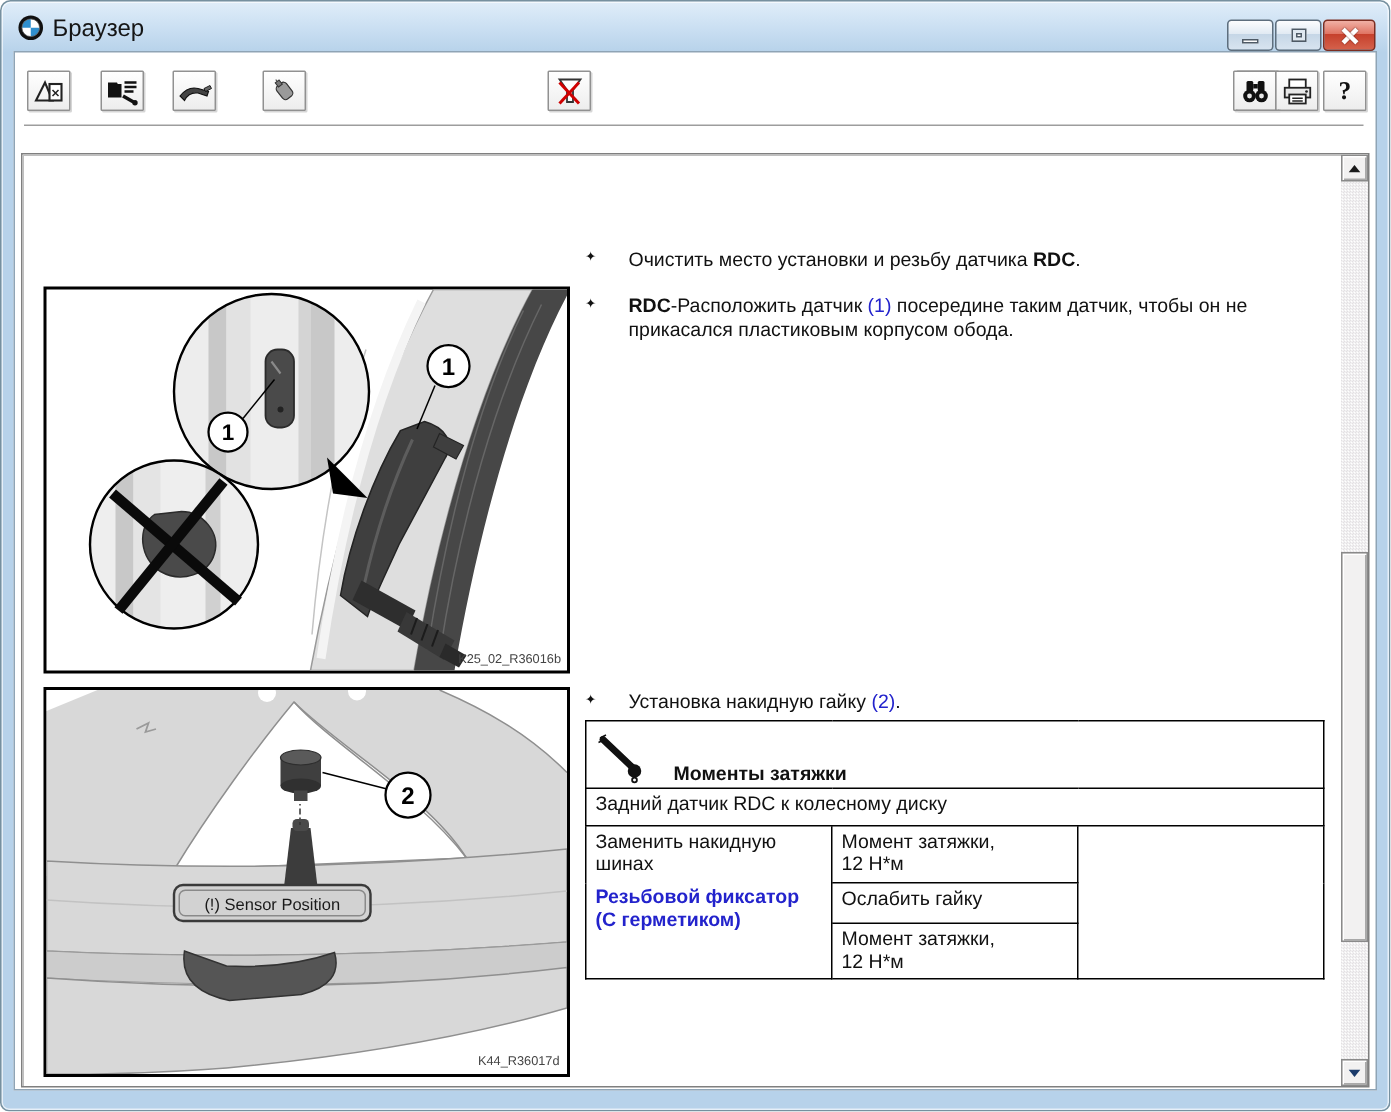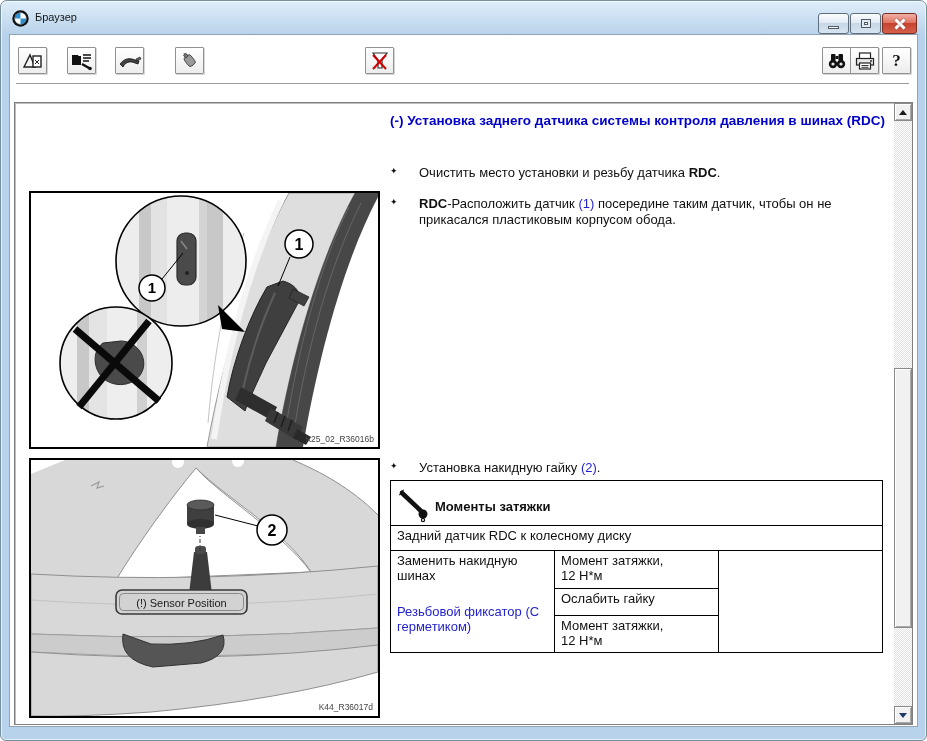--- a/index.html
+++ b/index.html
@@ -7,21 +7,21 @@
        font-family:"Liberation Sans", sans-serif;overflow:hidden;}
   *{box-sizing:border-box;}
 
   
   .window{position:absolute;inset:0;border-radius:7px 7px 6px 6px;
     background:linear-gradient(180deg,#e0edf9 0px,#cadff2 18px,#b7d2ea 34px,#b7d2ea 100%);
     border:1px solid #76909f;
     box-shadow:inset 0 0 0 1px rgba(255,255,255,.65);}
   .titlebar{position:absolute;left:0;top:0;right:0;height:33px;}
   .bmw-logo{position:absolute;left:11px;top:9px;width:17px;height:17px;}
-  .title-text{position:absolute;left:34px;top:10px;font-size:11px;color:#151515;}
+  .title-text{position:absolute;left:34px;top:10px;font-size:16px;color:#151515;}
   .winbtns{position:absolute;right:9px;top:12px;display:flex;}
   .winbtn{width:31px;height:21px;margin-left:1px;border:1px solid #5e6e7d;border-radius:3px;
     background:linear-gradient(180deg,#fcfdfe 0%,#e1eaf3 45%,#c5d6e6 46%,#d8e4f0 100%);
     position:relative;cursor:pointer;}
   .winbtn.close{width:35px;border-color:#7c2d21;
     background:linear-gradient(180deg,#f0b0a5 0%,#e07463 45%,#c6402c 46%,#d4614b 100%);}
   .gl-min{position:absolute;left:9px;top:12px;width:11px;height:3px;background:#fdfdfd;
     border:1px solid #4e5a66;}
   .gl-max{position:absolute;left:10px;top:5px;width:10px;height:9px;border:1px solid #4e5a66;
     background:#fdfdfd;box-shadow:inset 0 0 0 2px #dfe8f0, inset 0 0 0 3px #4e5a66;}
@@ -55,27 +55,27 @@
   .bullet .bmark{position:absolute;left:0;top:-2px;font-size:9px;color:#111;}
   .bullet .btext{display:block;margin-left:29px;}
   .ref-link{color:var(--link,#2323CC);cursor:pointer;}
   b.kw{font-weight:bold;}
 
   
   .tq-table{position:absolute;left:375px;top:377px;width:493px;border-collapse:collapse;
     font-size:13px;color:#111;table-layout:fixed;}
   .tq-table td{border:1px solid #000;padding:2px 6px;vertical-align:top;background:#fff;}
   .tq-head{height:45px;font-weight:bold;vertical-align:bottom !important;}
-  .tq-head .hwrap{display:flex;align-items:center;gap:2px;}
+  .tq-head .hwrap{display:flex;align-items:flex-end;gap:16px;}
   .tq-sub{height:25px;font-weight:normal;}
   .cell-left{width:244px;}
   .cell-mid{width:150px;}
   .cell-right{width:97px;}
   .row-a{height:38px;} .row-b{height:27px;} .row-c{height:37px;}
-  .left-link{color:var(--link,#2323CC);cursor:pointer;display:block;margin-top:21px;}
+  .left-link{color:var(--link,#2323CC);cursor:pointer;display:block;margin-top:7px;font-weight:bold;}
 
   
   .scrollbar{position:absolute;right:0;top:0;width:18px;height:100%;
     background-image:conic-gradient(#ffffff 25%,#e3e0e3 25% 50%,#ffffff 50% 75%,#e3e0e3 75%);
     background-size:2px 2px;}
   .sb-btn{position:absolute;left:0;width:18px;height:18px;background:#f2f1f1;border:1px solid #8a8a8a;
     box-shadow:inset 1px 1px 0 #ffffff, inset -1px -1px 0 #a9a9a9;cursor:pointer;
     display:flex;align-items:center;justify-content:center;}
   .sb-up{top:0;} .sb-down{bottom:0;}
   .sb-thumb{position:absolute;left:0;top:265px;width:18px;height:260px;background:#f2f1f1;
@@ -283,21 +283,20 @@
           <circle cx="241" cy="70" r="15" fill="#fff" stroke="#000" stroke-width="1.5"></circle>
           <text x="241" y="76" text-anchor="middle" font-size="16" font-weight="bold" fill="#000">2</text>
 
           <rect x="85" y="130" width="131" height="24" rx="6" fill="#d2d2d2" stroke="#3a3a3a" stroke-width="1.6"></rect>
           <rect x="88.5" y="133.5" width="124" height="17" rx="4" fill="none" stroke="#8a8a8a" stroke-width="1"></rect>
           <text x="150.5" y="146.5" text-anchor="middle" font-size="11" fill="#1a1a1a">(!) Sensor Position</text>
           <text x="342" y="250" text-anchor="end" font-size="8.5" fill="#444">K44_R36017d</text>
         </svg>
       </div>
 
-      <div class="doc-heading">(-) Установка заднего датчика системы контроля давления в шинах (RDC)</div>
 
       <div class="bullet" style="top:62px;">
         <span class="bmark">✦</span>
         <span class="btext"><span>Очистить место установки и резьбу датчика </span><b class="kw">RDC</b><span>.</span></span>
       </div>
 
       <div class="bullet" style="top:93px;">
         <span class="bmark">✦</span>
         <span class="btext"><b class="kw">RDC</b><span>-Расположить датчик </span><span class="ref-link">(1)</span><span> посередине таким датчик, чтобы он не прикасался пластиковым корпусом обода.</span></span>
       </div>

